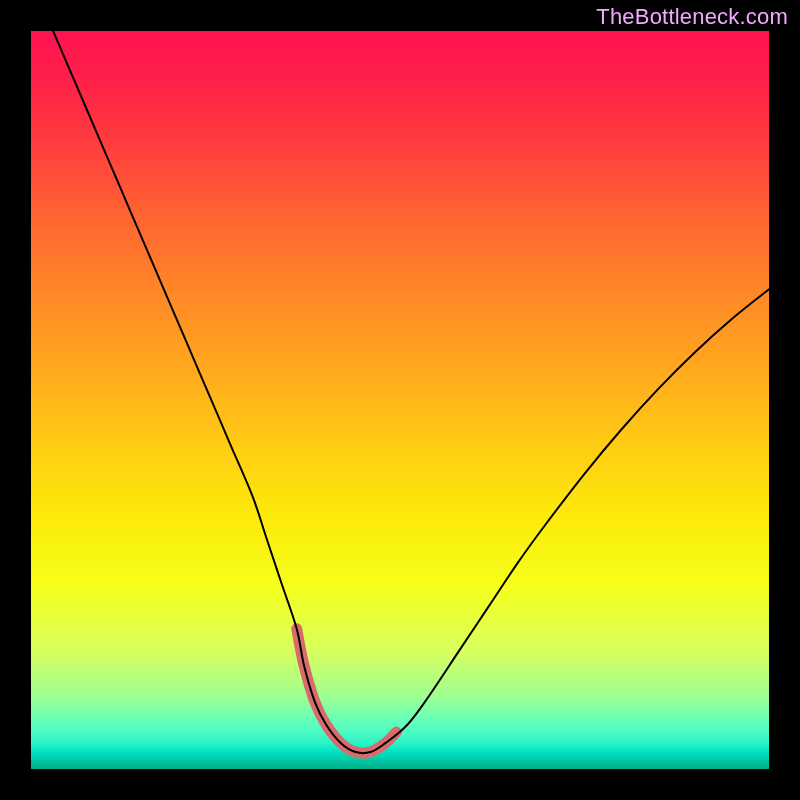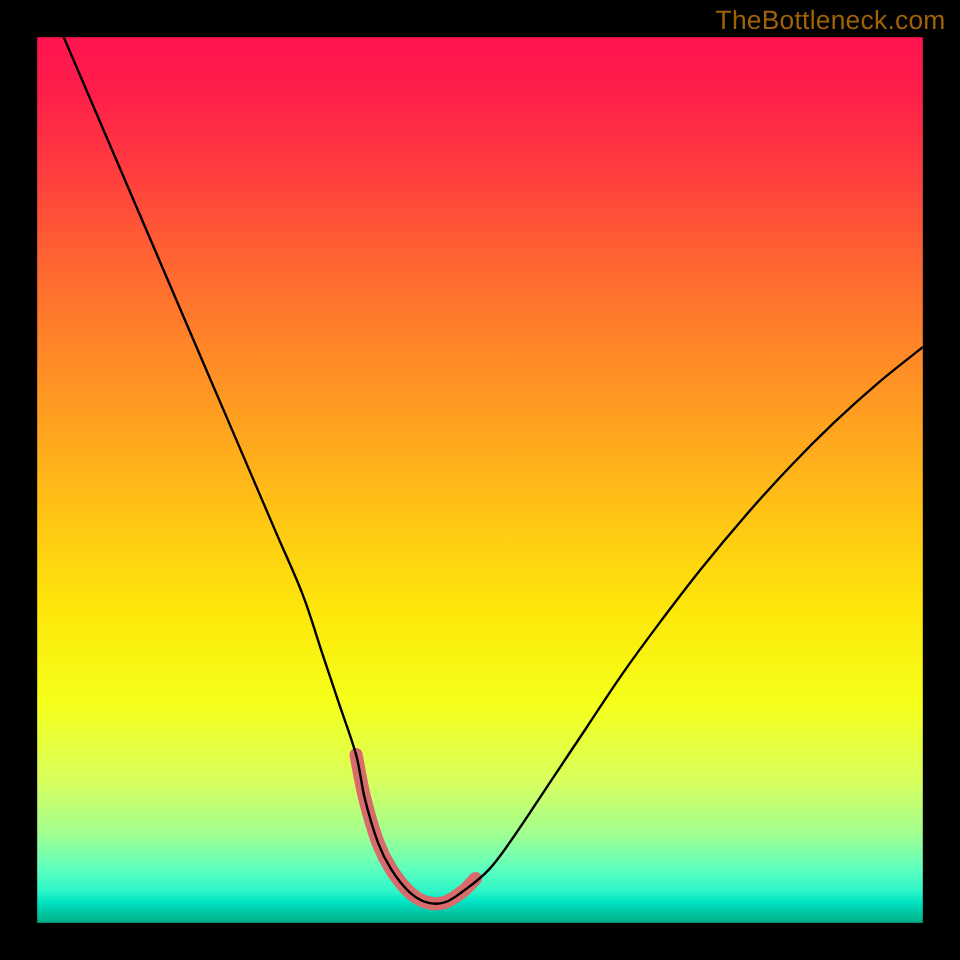--- a/index.html
+++ b/index.html
@@ -14,21 +14,21 @@
   .frame {
     position: relative;
     width: 800px;
     height: 800px;
     background: #000;
   }
   .watermark {
     position: absolute;
     top: 4px;
     right: 12px;
-    color: #a16207;
+    color: #f0abfc;
     font-size: 22px;
     font-weight: 500;
     letter-spacing: 0.2px;
     z-index: 20;
     user-select: none;
   }
   .plot-area {
     position: absolute;
     left: 31px;
     top: 31px;

